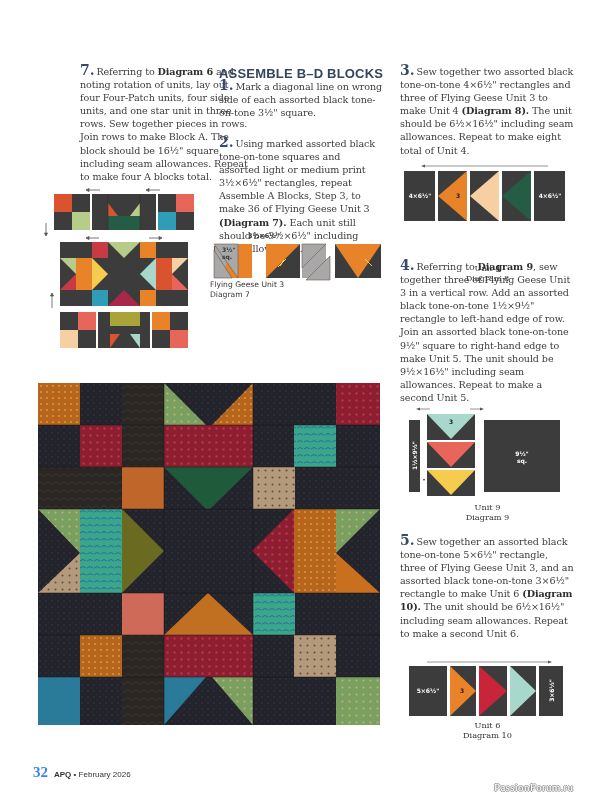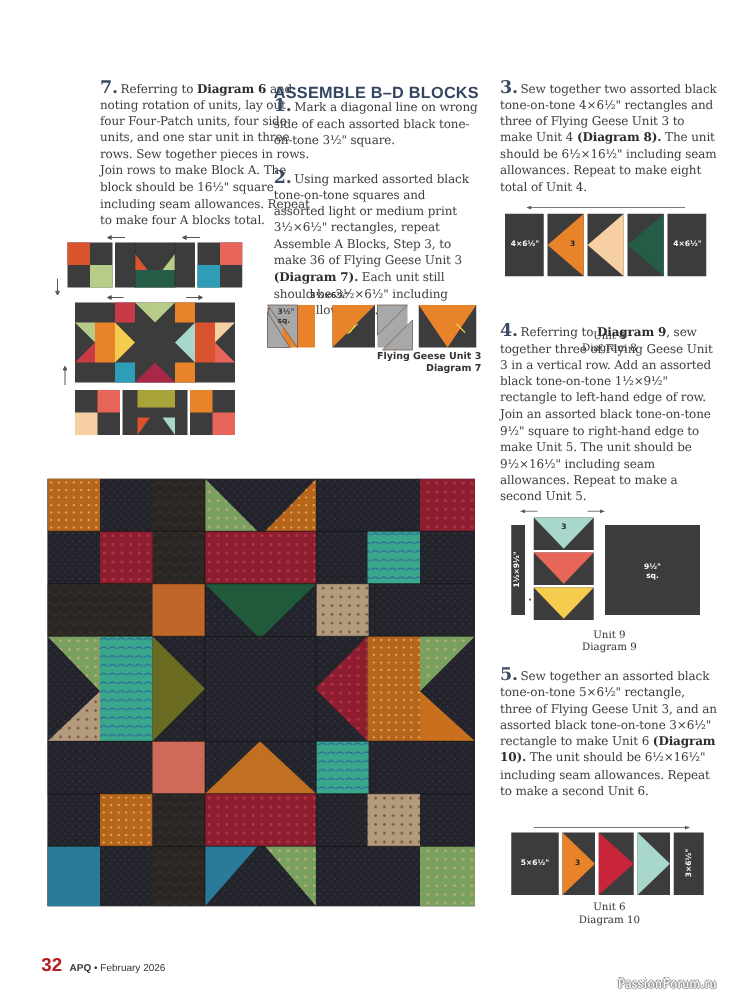--- a/index.html
+++ b/index.html
@@ -3,23 +3,23 @@
 <meta charset="utf-8">
 <style>
   * { box-sizing: border-box; margin: 0; padding: 0; }
   html, body { width: 600px; height: 800px; background: #ffffff; overflow: hidden; }
   body { position: relative; font-family: "DejaVu Serif", serif; color: #3a3a3a; }
   .abs { position: absolute; }
   .step { font-size: 9.6px; line-height: 13.1px; color: #3d3d3d; letter-spacing: -0.1px; }
   .step b { font-weight: bold; color: #2d2d2d; }
   .num { font-family: "DejaVu Serif", serif; font-weight: bold; font-size: 14px; color: #3b4a66; margin-right: 2px; }
   .heading { font-family: Liberation Sans, sans-serif; font-weight: bold; font-size: 13px; color: #34455f; letter-spacing: 0.2px; }
-  .cap { font-family: "DejaVu Sans", sans-serif; font-size: 7.6px; line-height: 9.5px; color: #333; text-align: right; font-weight: bold; }
+  .cap { font-family: "DejaVu Sans", sans-serif; font-size: 7.6px; line-height: 9.5px; color: #333; text-align: left; font-weight: normal; }
   .cap2 { font-family: "DejaVu Serif", serif; font-size: 8.2px; line-height: 10px; color: #333; text-align: center; }
-  .footer-page { font-family: Liberation Sans, sans-serif; font-size: 15px; font-weight: bold; color: #b91c1c; }
+  .footer-page { font-family: Liberation Serif, serif; font-size: 15px; font-weight: bold; color: #3b82f6; }
   .footer-mag { font-family: "Liberation Sans", sans-serif; font-size: 8px; color: #333; }
   .footer-mag b { font-weight: bold; }
   .watermark { font-family: Liberation Serif, serif; font-size: 11px; color: #ffffff; text-shadow: -1px 0 #999, 1px 0 #999, 0 -1px #999, 0 1px #999; letter-spacing: 0.3px; }
   .dlabel { font-family: "DejaVu Sans", sans-serif; font-size: 6px; color: #fff; font-weight: bold; }
   svg { display: block; }
 </style>
 </head>
 <body>
 
 <div class="abs step" style="left:37px; top:64px; width:170px;margin-left:43px;">

